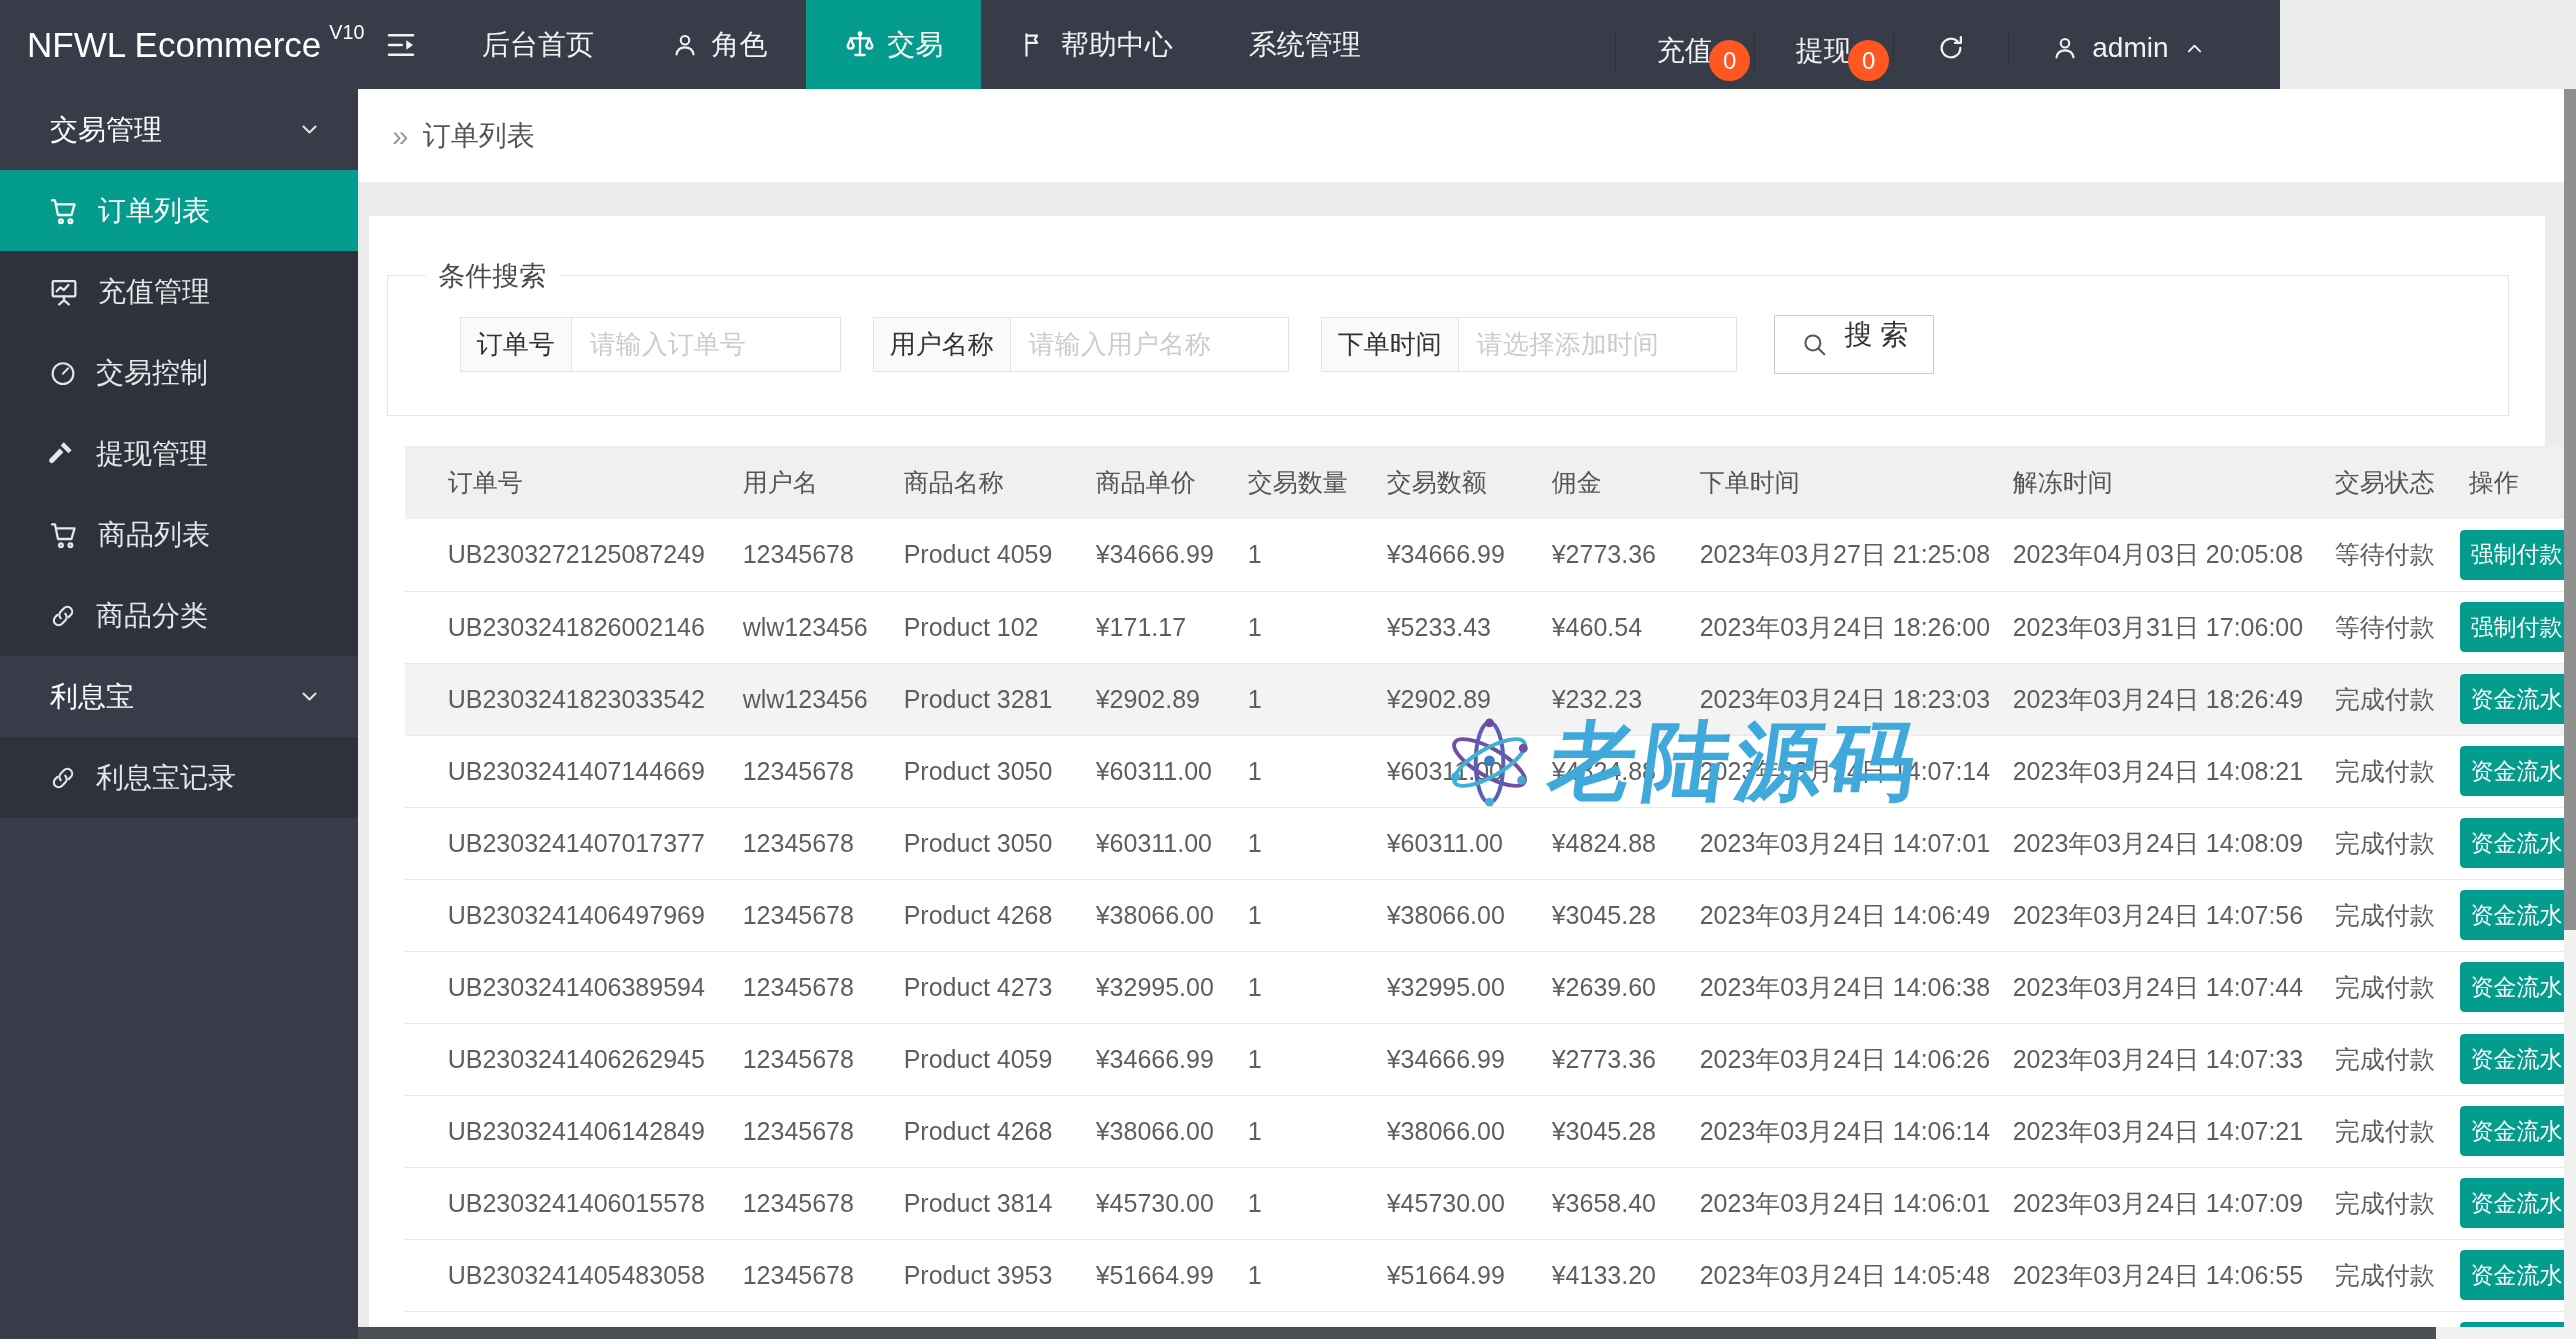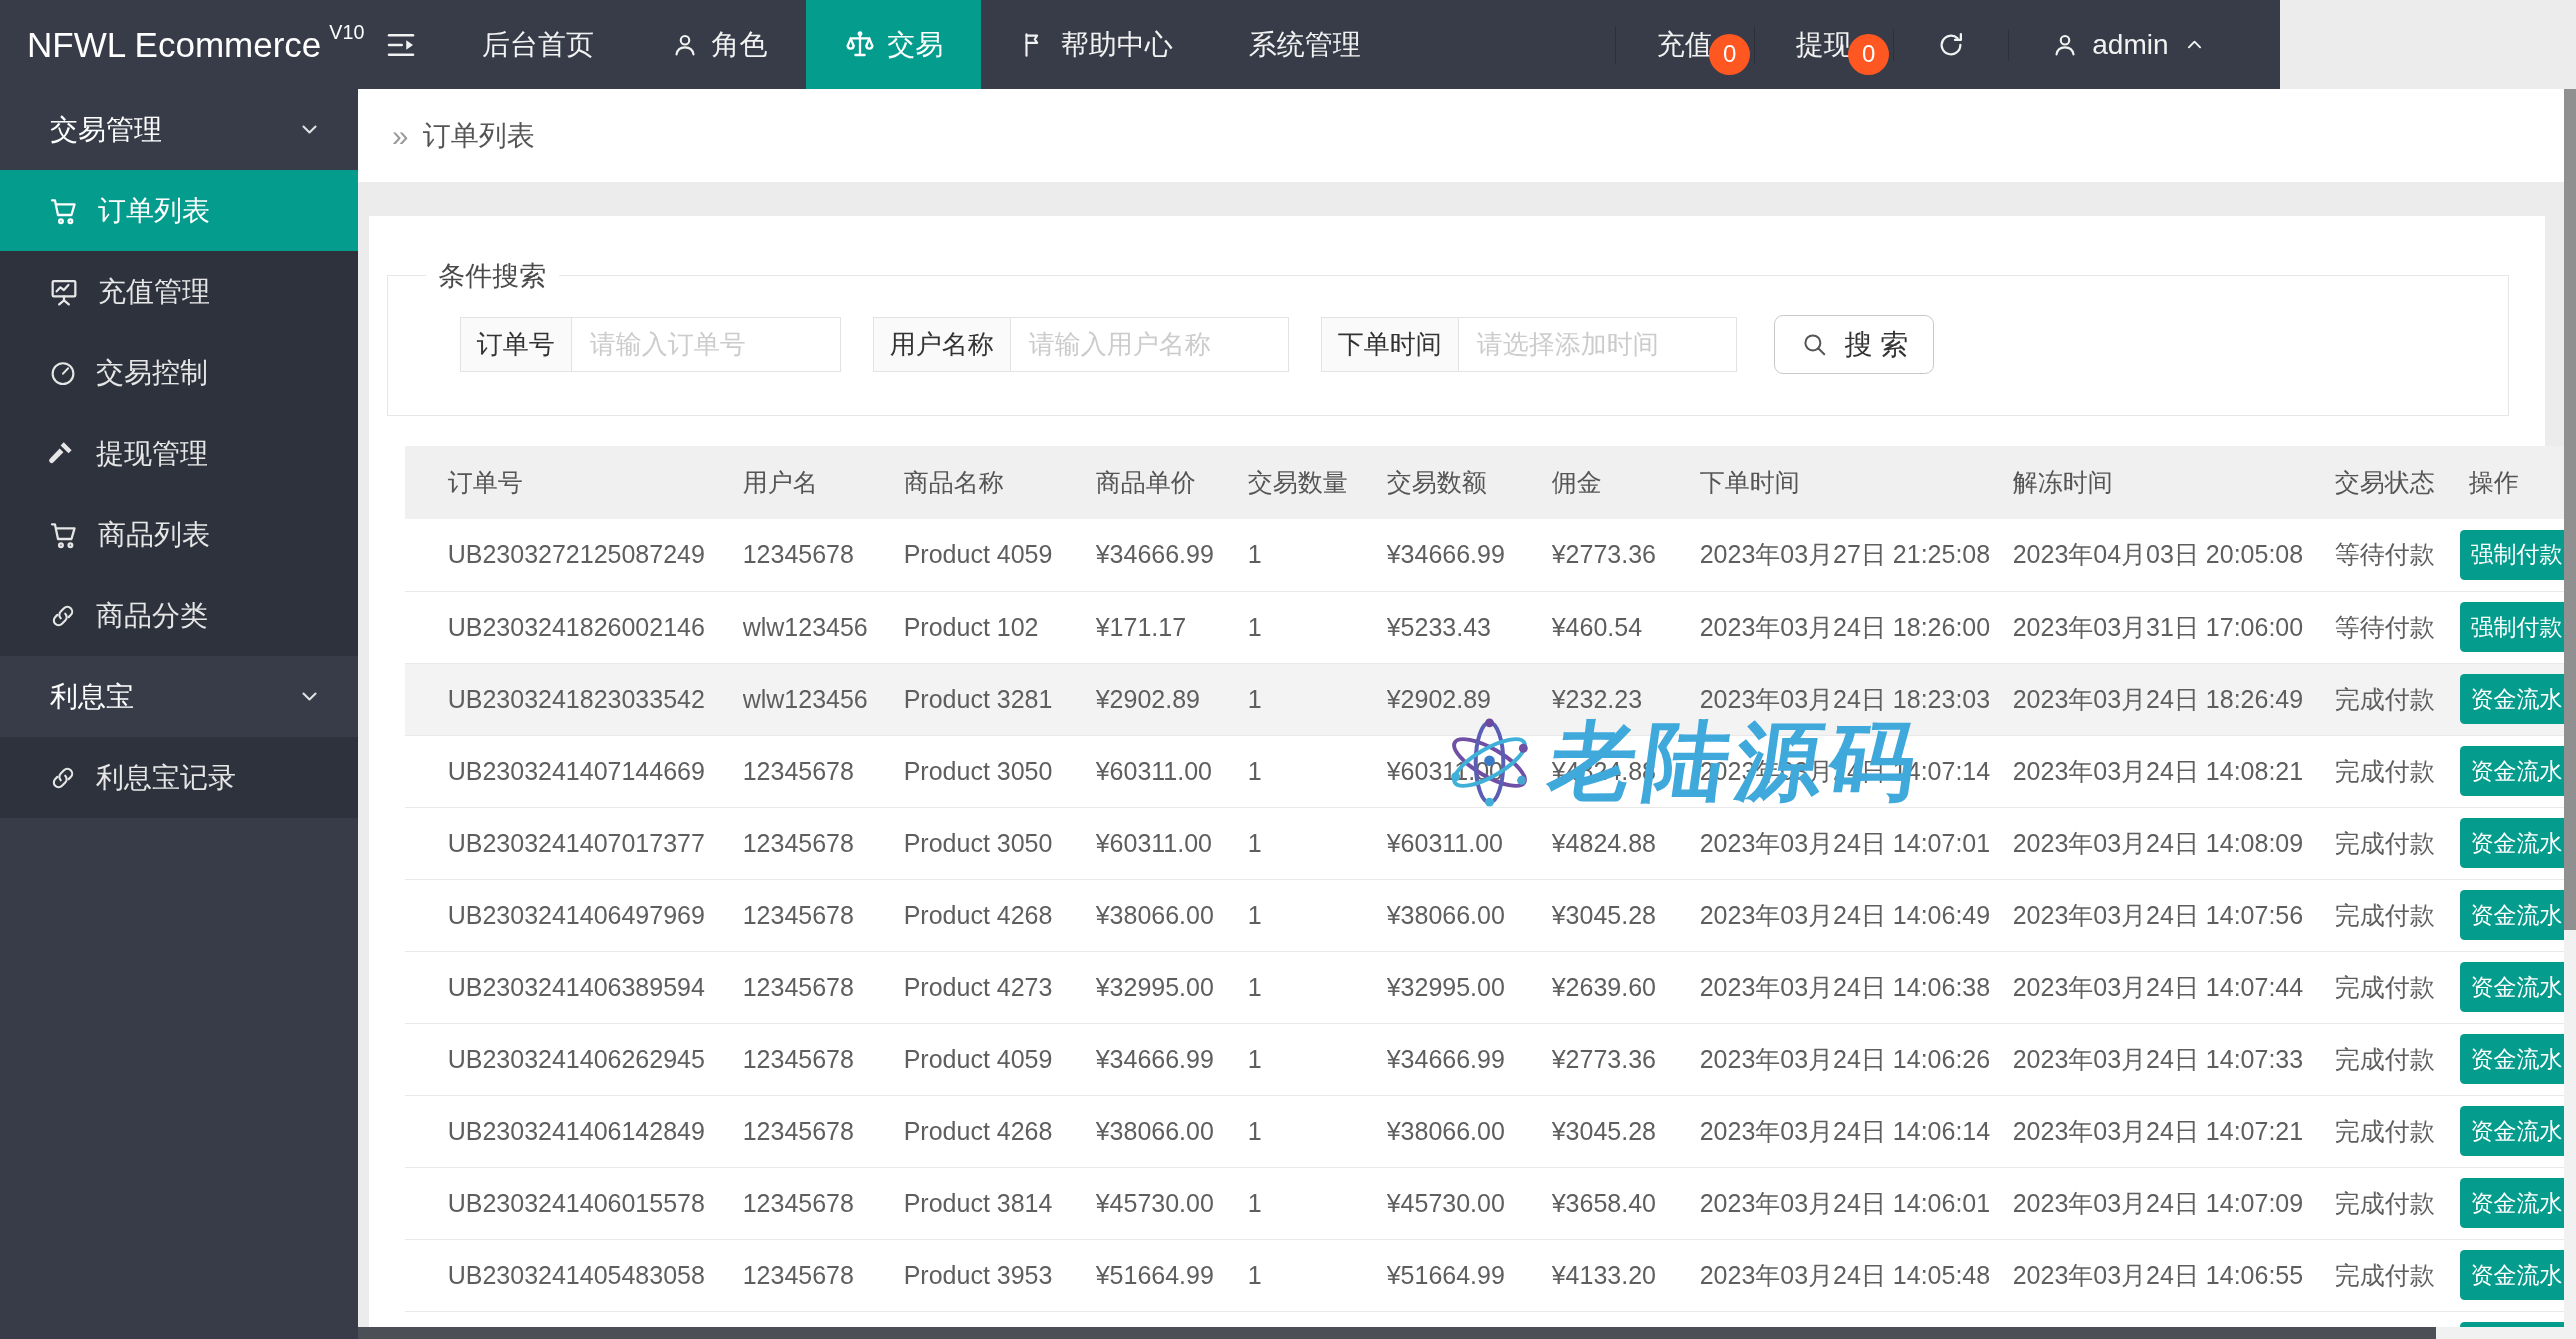--- a/index.html
+++ b/index.html
@@ -12,21 +12,21 @@
     background:#373c48; color:#f2f2f2; display:flex; align-items:stretch; z-index:20; }
   .logo { width:358px; flex:none; display:flex; align-items:center; padding-left:27px;
     font-size:35px; color:#fff; white-space:nowrap; }
   .logo sup { font-size:19.7px; margin-left:8px; transform:translateY(-12.5px); }
   .nav-toggle { width:86px; flex:none; display:flex; align-items:center; justify-content:center; cursor:pointer; }
   .nav { display:flex; align-items:stretch; }
   .nav-item { display:flex; align-items:center; gap:11.6px; padding:0 38px; font-size:28px; cursor:pointer; }
   .nav-item.active { background:#049d8d; color:#fff; }
   .icon { display:inline-flex; align-items:center; justify-content:center; }
   .icon svg { display:block; }
-  .topbar-right { margin-left:auto; display:flex; align-items:center; }
+  .topbar-right { margin-left:auto; display:flex; align-items:flex-start;margin-top:32px; }
   .tb-item { position:relative; display:flex; align-items:center; gap:12.5px; padding:0 41px;
     font-size:28px; border-left:0.9px solid rgba(0,0,0,.18); cursor:pointer; }
   .badge { position:absolute; top:8px; right:3.6px; min-width:41px; height:41px; padding:0 5.4px;
     border-radius:20.6px; background:#ff5722; color:#fff; font-size:24px;
     display:flex; align-items:center; justify-content:center; }
   .tb-user { padding-right:72px; }
 
   
   .sidebar { position:absolute; left:0; top:89px; width:358px; bottom:0; background:#373c48; z-index:10; }
   .group-title { height:81px; display:flex; align-items:center; padding:0 34px 0 50px;
@@ -52,22 +52,22 @@
     font-size:27px; color:#4a4a4a; }
   .search-row { display:flex; align-items:center; }
   .input-group { display:flex; align-items:stretch; border:0.9px solid #e3e3e3; height:55px;
     margin-right:32px; background:#fff; }
   .ig-label { background:#fafafa; border-right:0.9px solid #e3e3e3; display:flex; align-items:center;
     padding:0 16px; font-size:26px; color:#333; white-space:nowrap; }
   .ig-input { border:none; outline:none; width:268px; padding:0 18px; font-size:26px; color:#333;
     font-family:inherit; }
   .ig-input::placeholder { color:#ccc; }
   .ig-input.wide { width:277px; }
-  .search-btn { display:flex; align-items:center; gap:14.3px; height:59px; padding:0 25px;
-    margin-left:5.4px; background:#fff; border:0.9px solid #c9c9c9; border-radius:9px;
+  .search-btn { display:flex; gap:14.3px; height:59px; padding:0 25px;
+    margin-left:5.4px; background:#fff; border:0.9px solid #c9c9c9; border-radius:1px;
     font-size:28px; color:#333; cursor:pointer; font-family:inherit; }
 
   
   .table-wrap { margin:89px -19px 0 36px; background:#fff; }
   table { border-collapse:collapse; table-layout:fixed; width:2161px; }
   col.c1{width:338px} col.c2{width:161px} col.c3{width:192px} col.c4{width:152px}
   col.c5{width:139px} col.c6{width:165px} col.c7{width:148px} col.c8{width:313px}
   col.c9{width:322px} col.c10{width:125px} col.c11{width:106px}
   thead th { background:#f0f0f0; height:73px; font-weight:normal; font-size:25px; color:#555;
     text-align:left; padding:0; }

